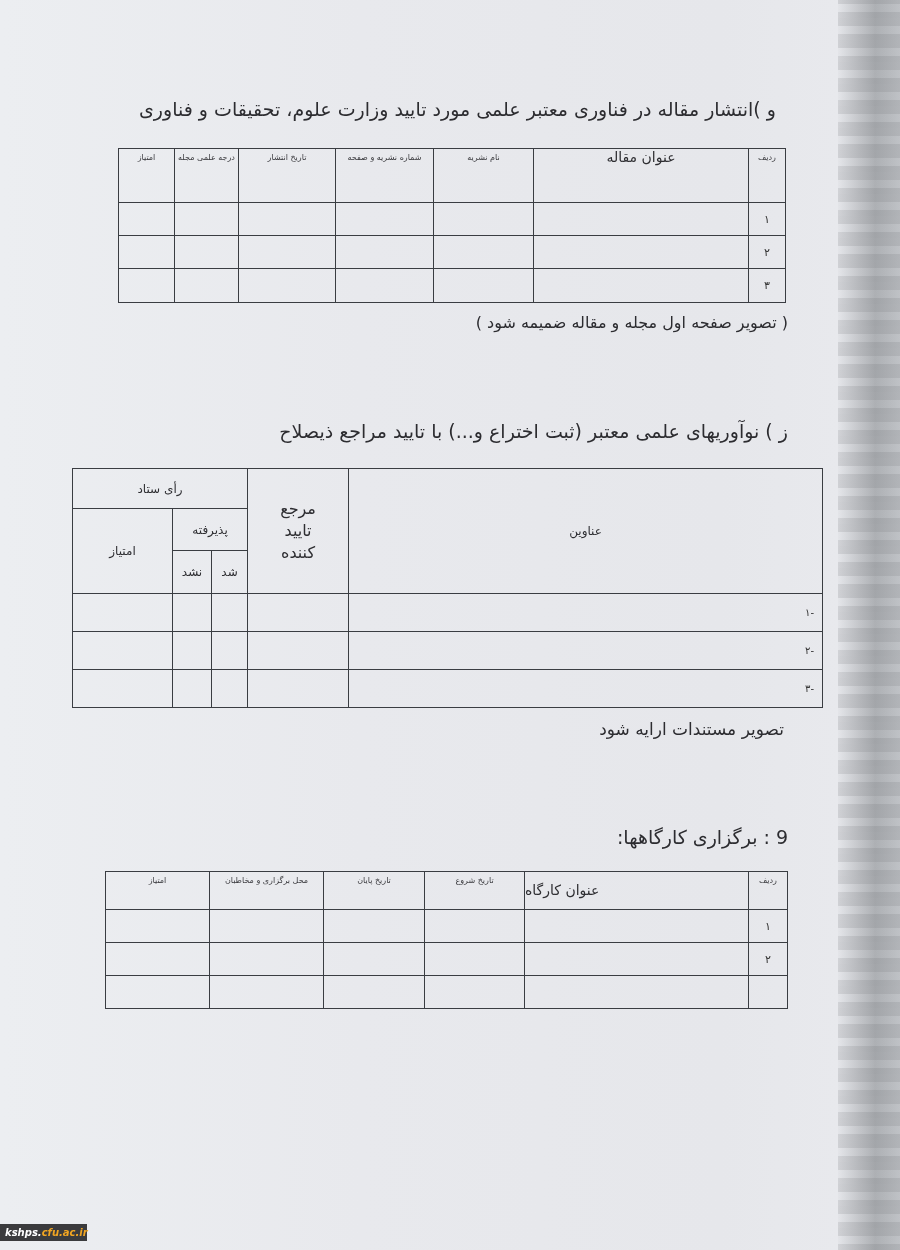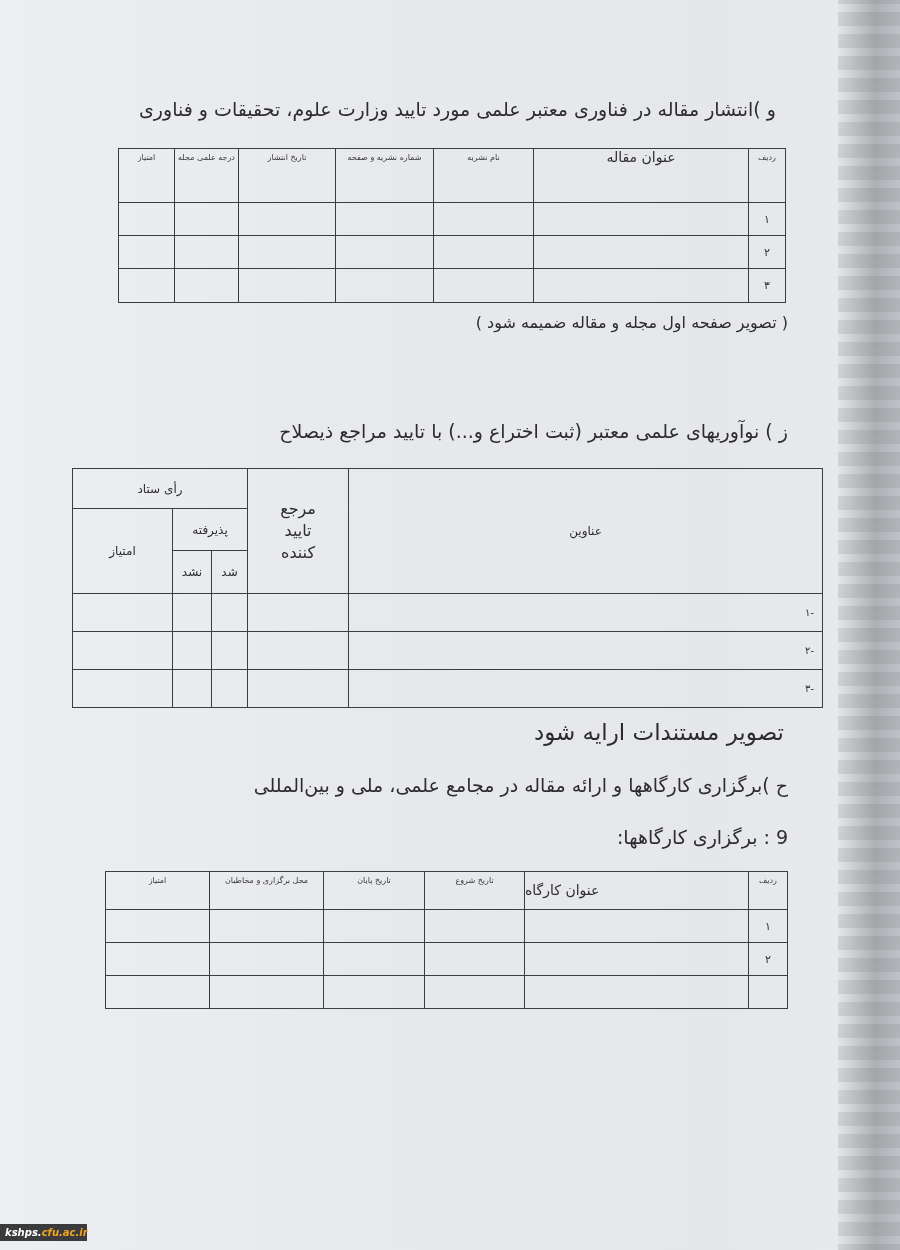--- a/index.html
+++ b/index.html
@@ -158,23 +158,22 @@
     <tr style="height:38px">
       <td class="rowdash">-۳</td>
       <td></td>
       <td></td>
       <td></td>
       <td></td>
     </tr>
   </tbody>
     </table>
 
-  <div class="txt bold" style="right:116px; top:719px; font-size:23px;">تصویر مستندات ارایه شود</div>
-
-  <div class="txt heading" style="right:112px; top:774px;">ح )برگزاری کارگاهها و ارائه مقاله در مجامع علمی، ملی و بین‌المللی</div>
+  <div class="txt bold" style="right:116px; top:719px; font-size:17px;">تصویر مستندات ارایه شود</div>
+
 
   <div class="txt heading" style="right:112px; top:826px;">9 : برگزاری کارگاهها:</div>
 
   <table class="grid" style="left:105px; top:871px; width:682px;">
     <colgroup>
       <col style="width:39px">
         <col style="width:224px">
         <col style="width:100px">
       <col style="width:101px">
         <col style="width:114px">

